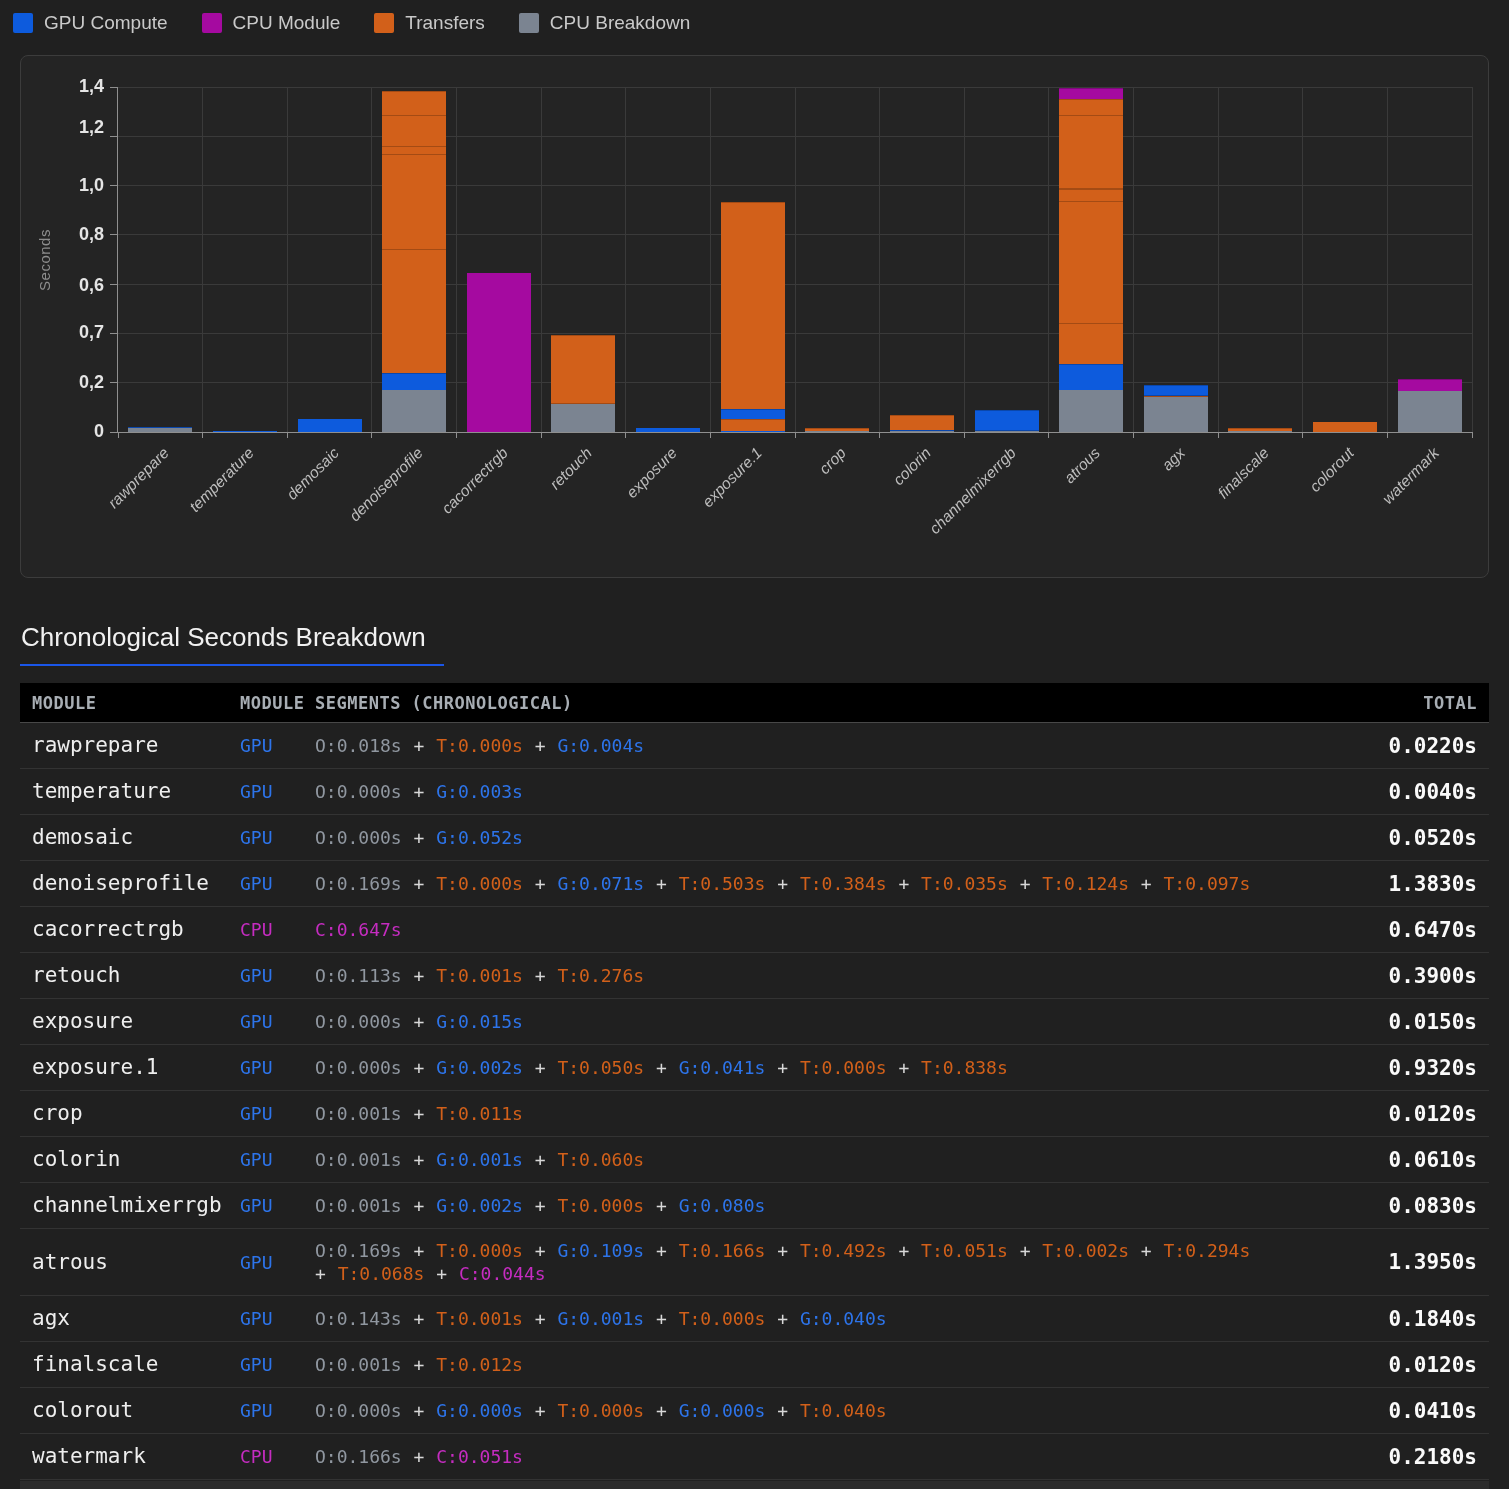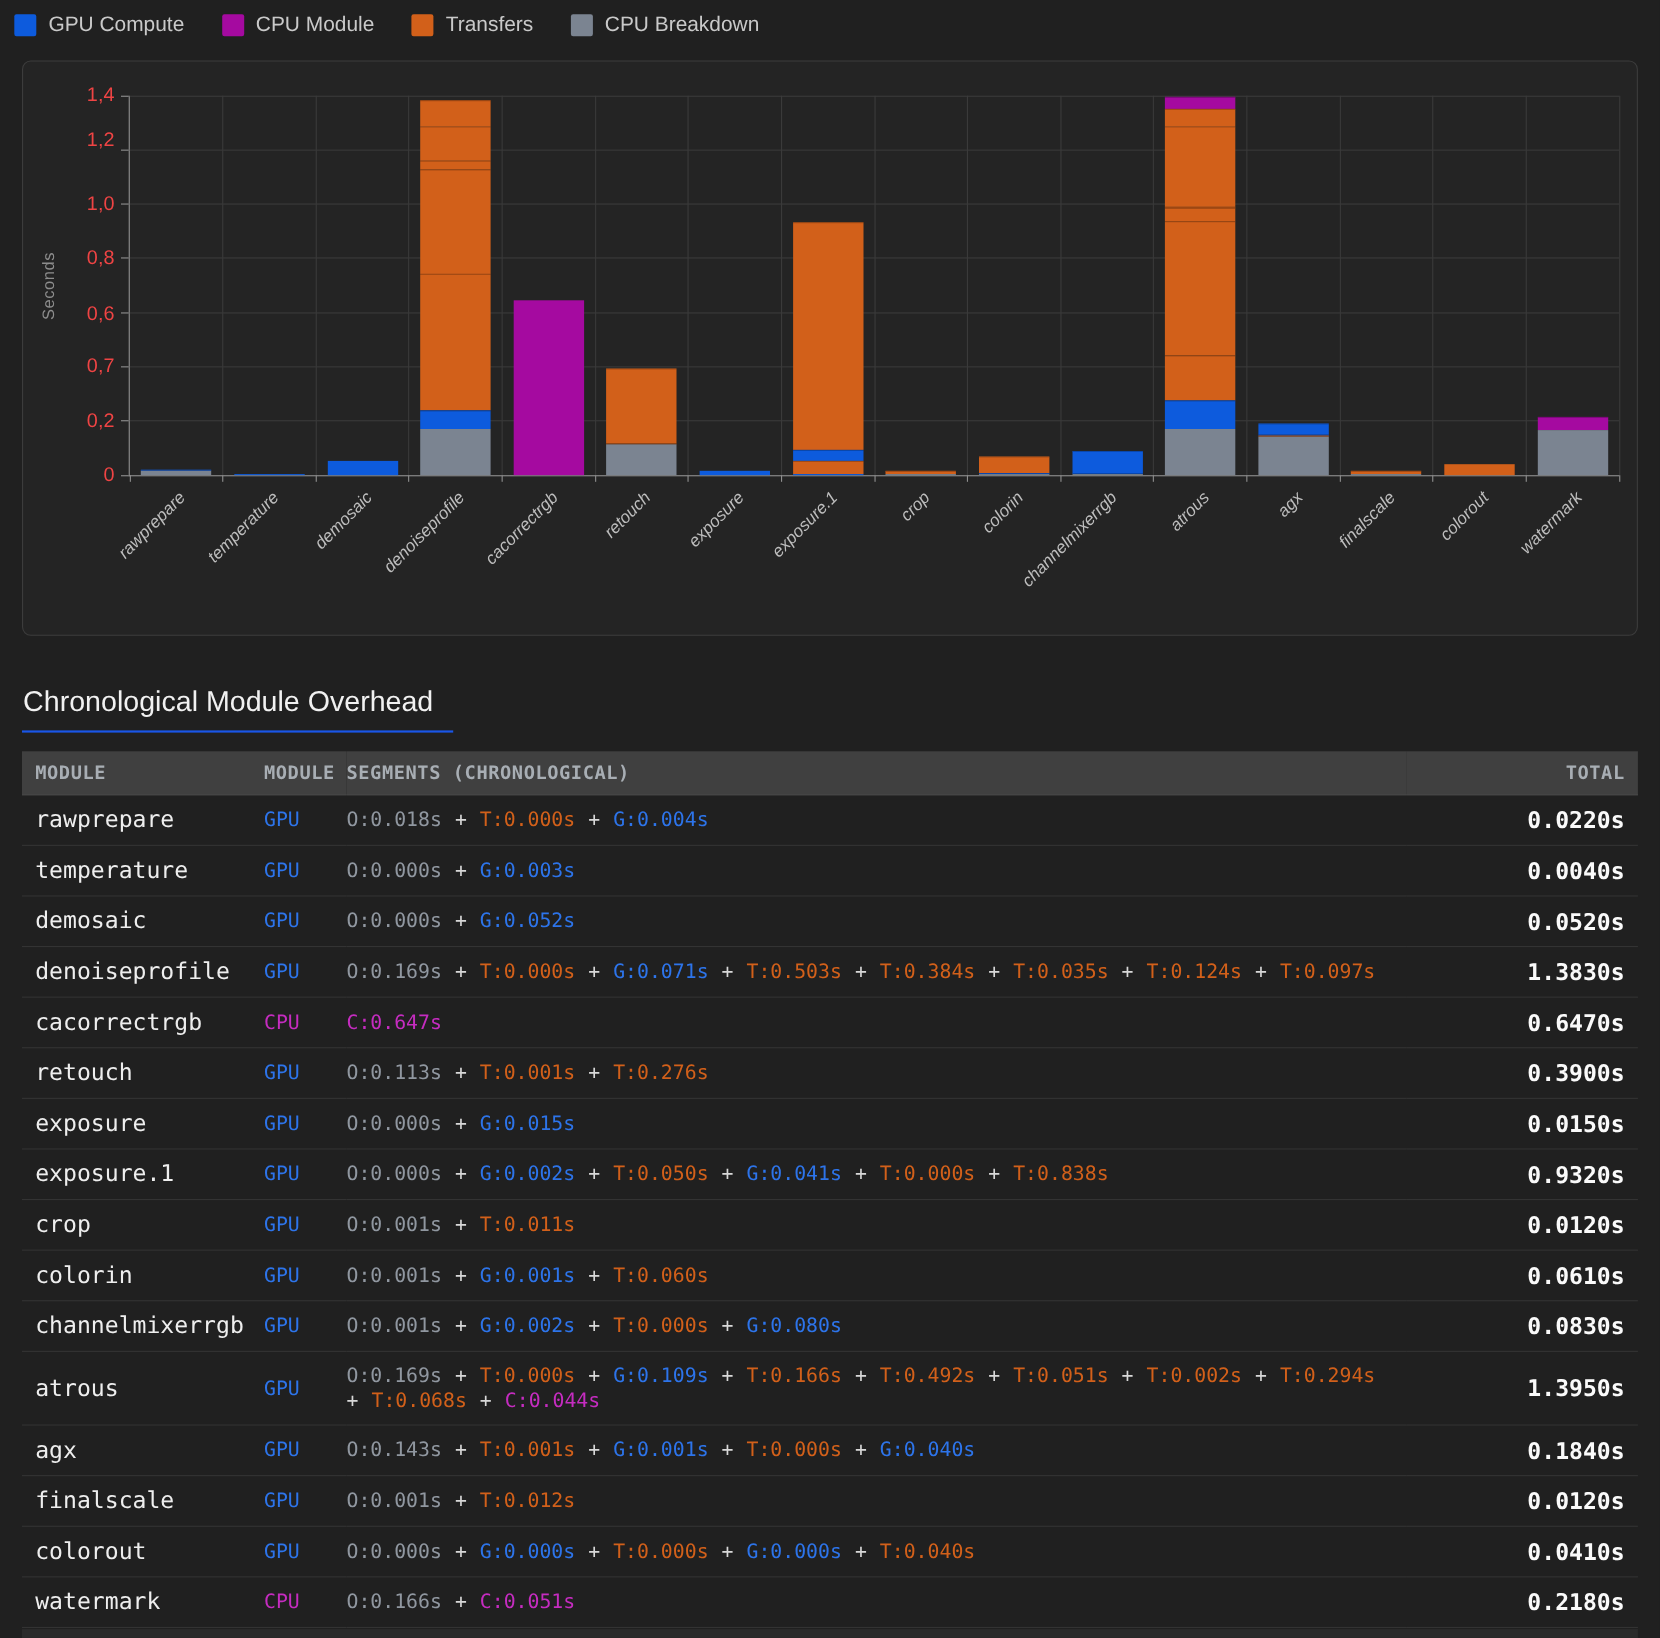--- a/index.html
+++ b/index.html
@@ -11,38 +11,38 @@
   .legend-swatch{width:20px;height:20px;border-radius:2px;flex:0 0 auto;}
 
   
   .chart-panel{position:absolute;left:20px;top:55px;width:1467px;height:521px;
     background:#242424;border:1px solid #3c3c3c;border-radius:8px;}
   .plot{position:absolute;left:96px;top:31px;width:1354px;height:345px;
     border-left:1px solid #8f8f8f;border-bottom:1px solid #8f8f8f;}
   .gridline-h{position:absolute;left:0;width:100%;height:1px;background:#3a3a3a;}
   .gridline-v{position:absolute;top:0;height:100%;width:1px;background:#3a3a3a;}
   .ytick-mark{position:absolute;left:-8px;width:7px;height:1px;background:#8f8f8f;}
-  .ytick-label{position:absolute;left:-78px;width:64px;text-align:right;font-size:18px;color:#ef4444;}
+  .ytick-label{position:absolute;left:-78px;width:64px;text-align:right;font-size:18px;color:#e5e5e5;font-weight:bold;}
   .xtick-mark{position:absolute;width:1px;height:6px;background:#8f8f8f;top:100%;}
   .y-title{position:absolute;left:-82px;top:50%;transform:translateY(-50%) rotate(180deg);
     writing-mode:vertical-rl;font-size:15px;color:#8d8d8d;letter-spacing:0.5px;}
   .bar{position:absolute;bottom:0;display:flex;flex-direction:column-reverse;}
   .bar-seg{width:100%;}
   .bar-seg:not(:first-child){box-shadow:inset 0 1px 0 rgba(0,0,0,0.22);}
   .x-label{position:absolute;width:170px;text-align:right;transform:rotate(-45deg);
     transform-origin:100% 0;font-size:15.5px;font-style:italic;color:#bdbdbd;white-space:nowrap;}
 
   
   .section-title{position:absolute;left:20px;top:622px;margin:0;font-size:26px;font-weight:400;
     color:#f1f1f1;padding:0 18px 11px 1px;border-bottom:2px solid #1a56e8;width:fit-content;}
 
   
   .module-table{position:absolute;left:20px;top:683px;width:1469px;border-collapse:collapse;
     font-family:"DejaVu Sans Mono",monospace;}
-  .module-table th{background:#404040;color:#a8aeb4;font-size:17px;font-weight:bold;
+  .module-table th{background:#000000;color:#a8aeb4;font-size:17px;font-weight:bold;
     text-align:left;padding:10px 0 9px 0;letter-spacing:0.5px;white-space:nowrap;}
   .module-table th.col-module{padding-left:12px;}
   .module-table th.col-total{text-align:right;padding-right:12px;}
   .module-table td{border-top:1px solid #333333;padding:10px 0;vertical-align:middle;}
   .module-table tbody tr:first-child td{border-top:1px solid #484848;}
   .module-table tbody tr.last td{border-bottom:1px solid #333333;}
   td.cell-module{font-size:21px;color:#eeeeee;padding-left:12px;line-height:25px;white-space:nowrap;}
   td.cell-device{font-size:18px;line-height:25px;}
   td.cell-segments{font-size:18px;line-height:23px;padding-right:10px;}
   td.cell-total{font-size:21px;font-weight:bold;color:#fafafa;text-align:right;padding-right:12px;white-space:nowrap;}
@@ -221,21 +221,21 @@
       </div>
       <div class="x-label" style="left: 1057.06px; top: 357px;">colorout</div>
       <div class="bar" style="left: 1279.69px; width: 64px;">
         <div class="bar-seg" style="height: 40.9071px; background: rgb(123, 132, 145);"></div>
         <div class="bar-seg" style="height: 12.5679px; background: rgb(165, 10, 160);"></div>
       </div>
       <div class="x-label" style="left: 1141.69px; top: 357px;">watermark</div>
     </div>
 </div>
 
-<h2 class="section-title">Chronological Module Overhead</h2>
+<h2 class="section-title">Chronological Seconds Breakdown</h2>
 
 <table class="module-table">
   <colgroup>
     <col style="width:220px">
       <col style="width:75px">
       <col>
       <col style="width:210px">
   </colgroup>
   <thead>
     <tr>

